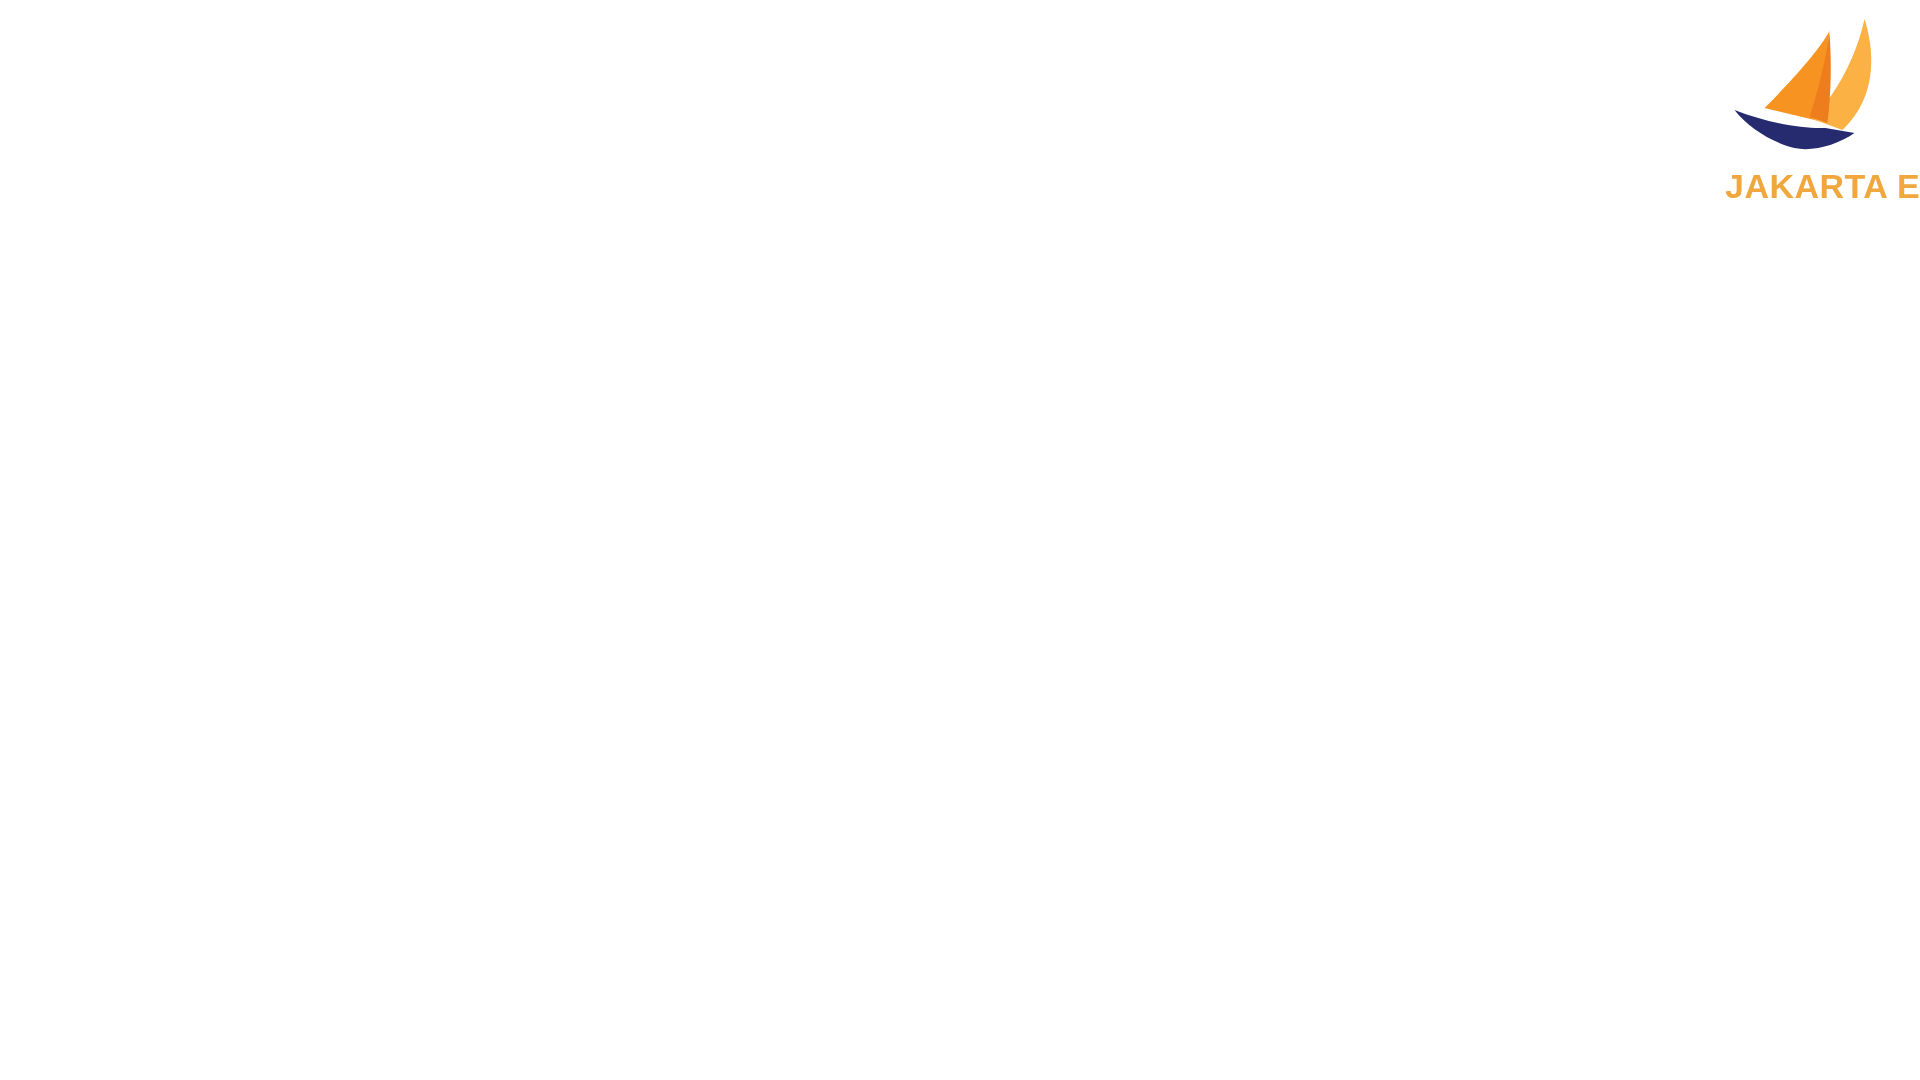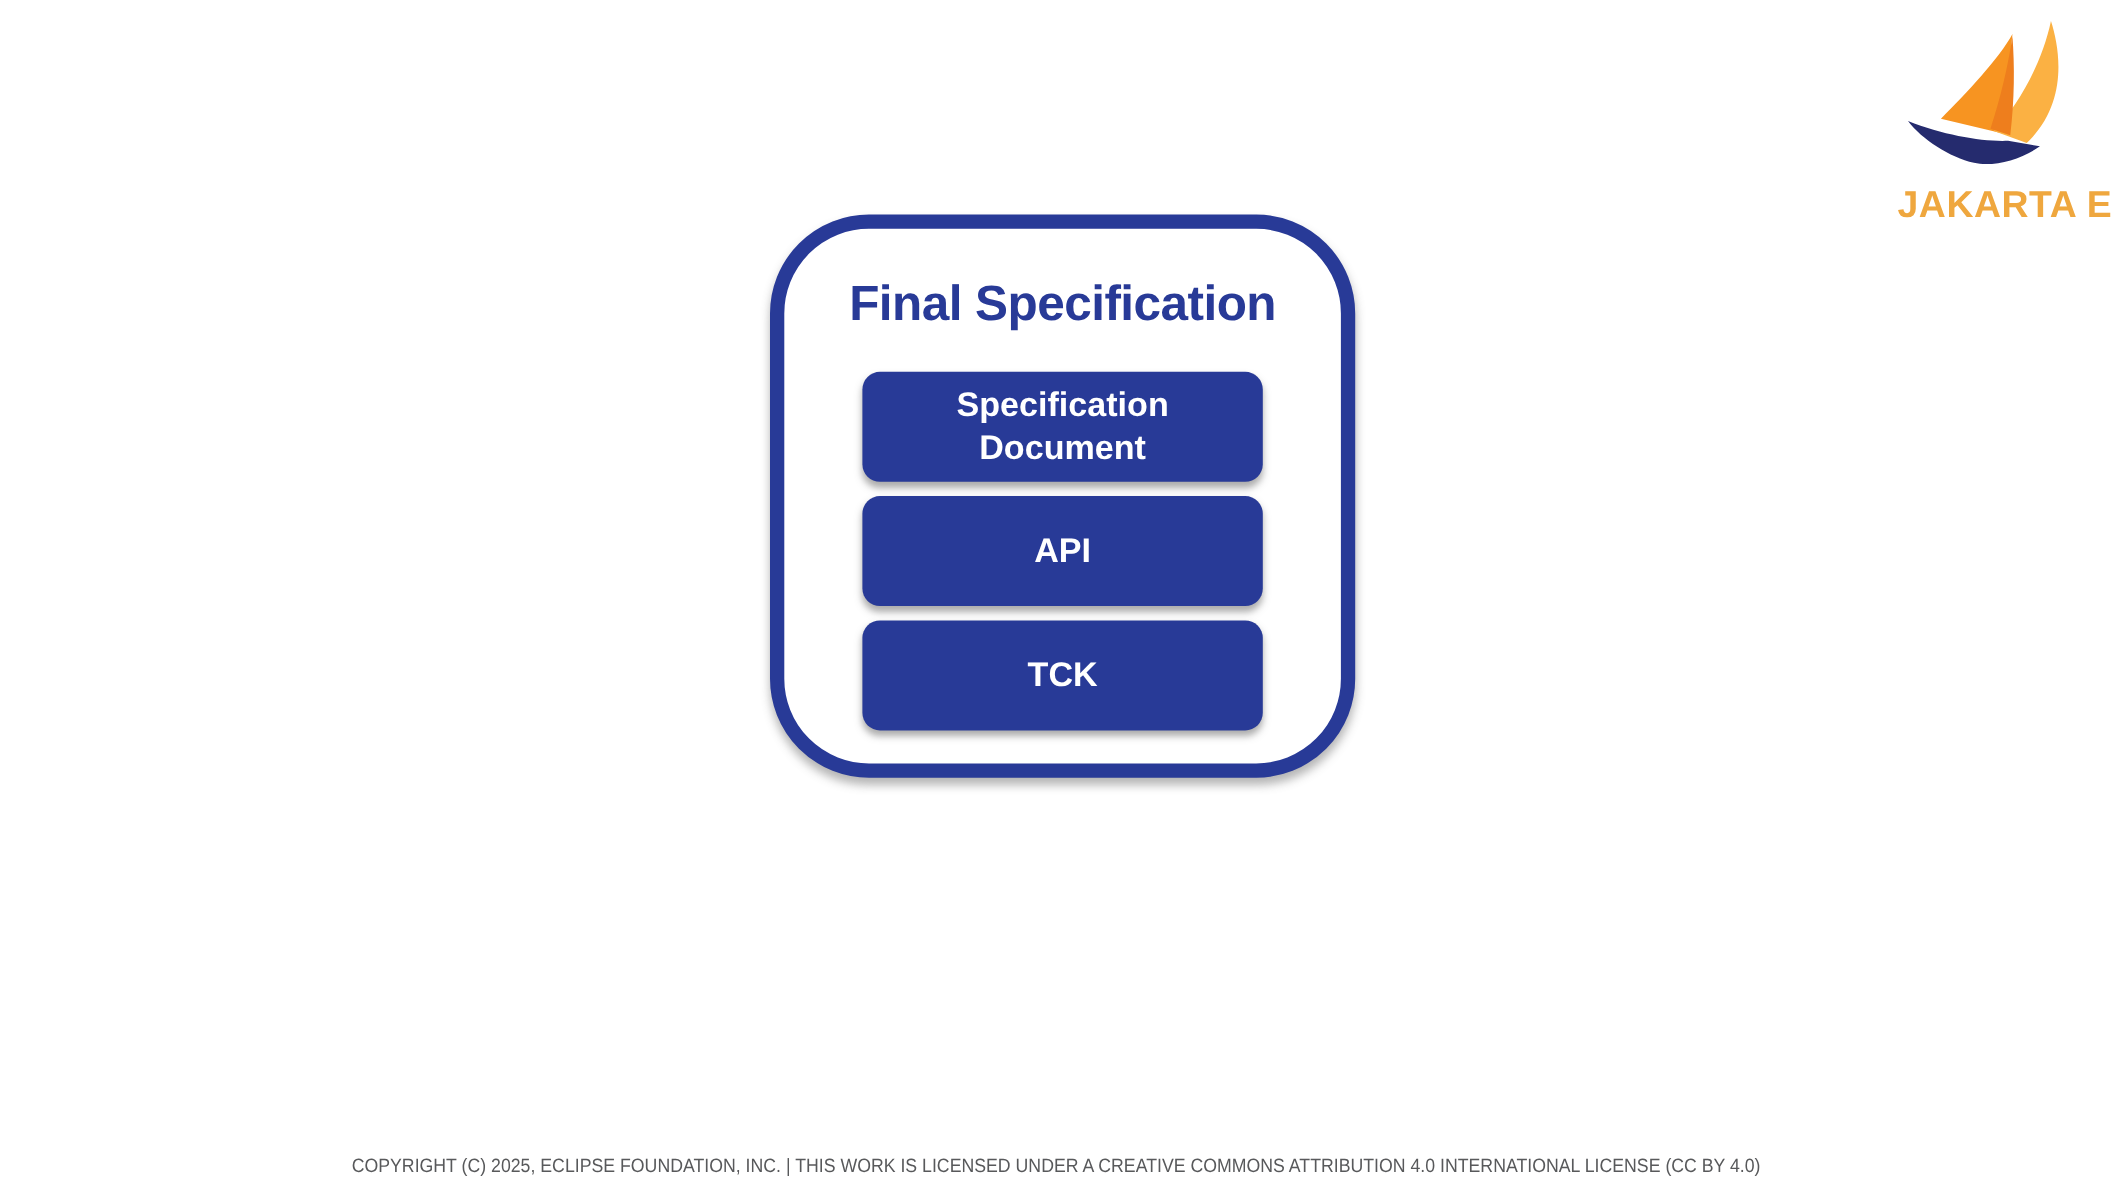--- a/index.html
+++ b/index.html
@@ -134,33 +134,16 @@
 
       <path d="M132,14 C141,42 147,90 110,125 L80,114 C103,90 124,52 132,14 Z" fill="#FBB143"></path>
 
       <path d="M97,28 C99,55 99,85 95,118 L77,112 C86,85 93,55 97,28 Z" fill="#EE7E1D"></path>
 
       <path d="M2,105 C35,118 70,124 93,123 L122,128 C105,140 80,147 62,143 C40,138 15,122 2,105 Z" fill="#252B6E"></path>
     </svg>
     <div class="wordmark" style="color:#EFA73E">JAKARTA EE</div>
   </div>
 
-  <div class="outer-box">
-    <div class="outer-title">Final Specification</div>
-    <div class="stack">
-      <div class="pill">
-        <span class="pill-label">Specification Document</span>
-      </div>
-      <div class="pill">
-        <span class="pill-label">API</span>
-      </div>
-      <div class="pill">
-        <span class="pill-label">TCK</span>
-      </div>
-    </div>
-  </div>
 
 
-  <div class="footer">
-    <span class="footer-text">COPYRIGHT (C) 2025, ECLIPSE FOUNDATION, INC. | THIS WORK IS LICENSED UNDER A CREATIVE COMMONS ATTRIBUTION 4.0 INTERNATIONAL LICENSE (CC BY 4.0)</span>
-  </div>
 
 </div>
 
 </body></html>

